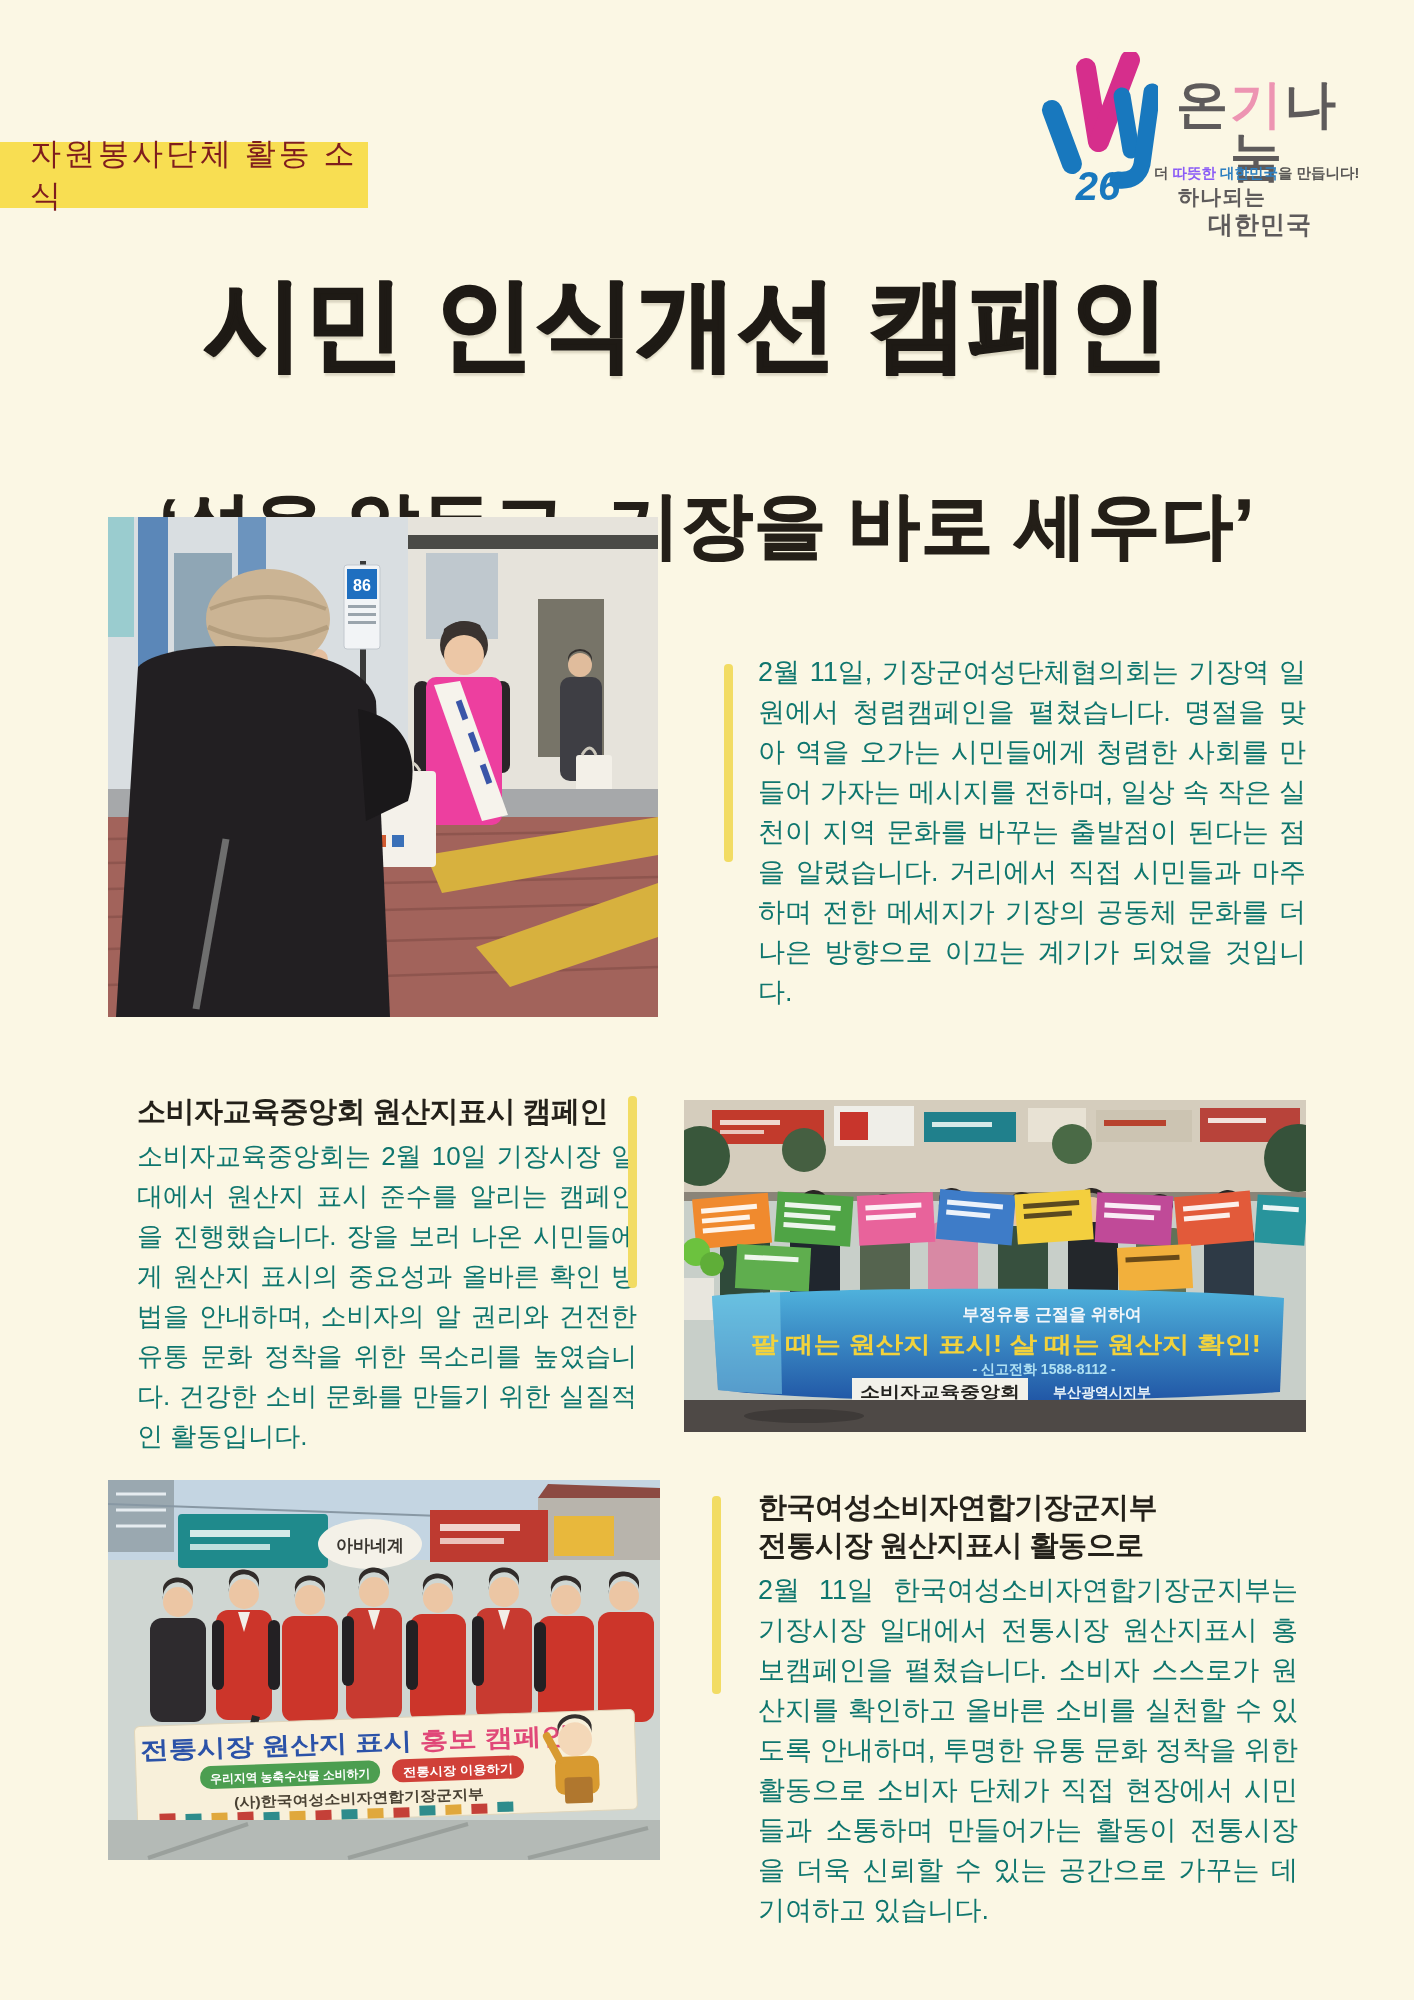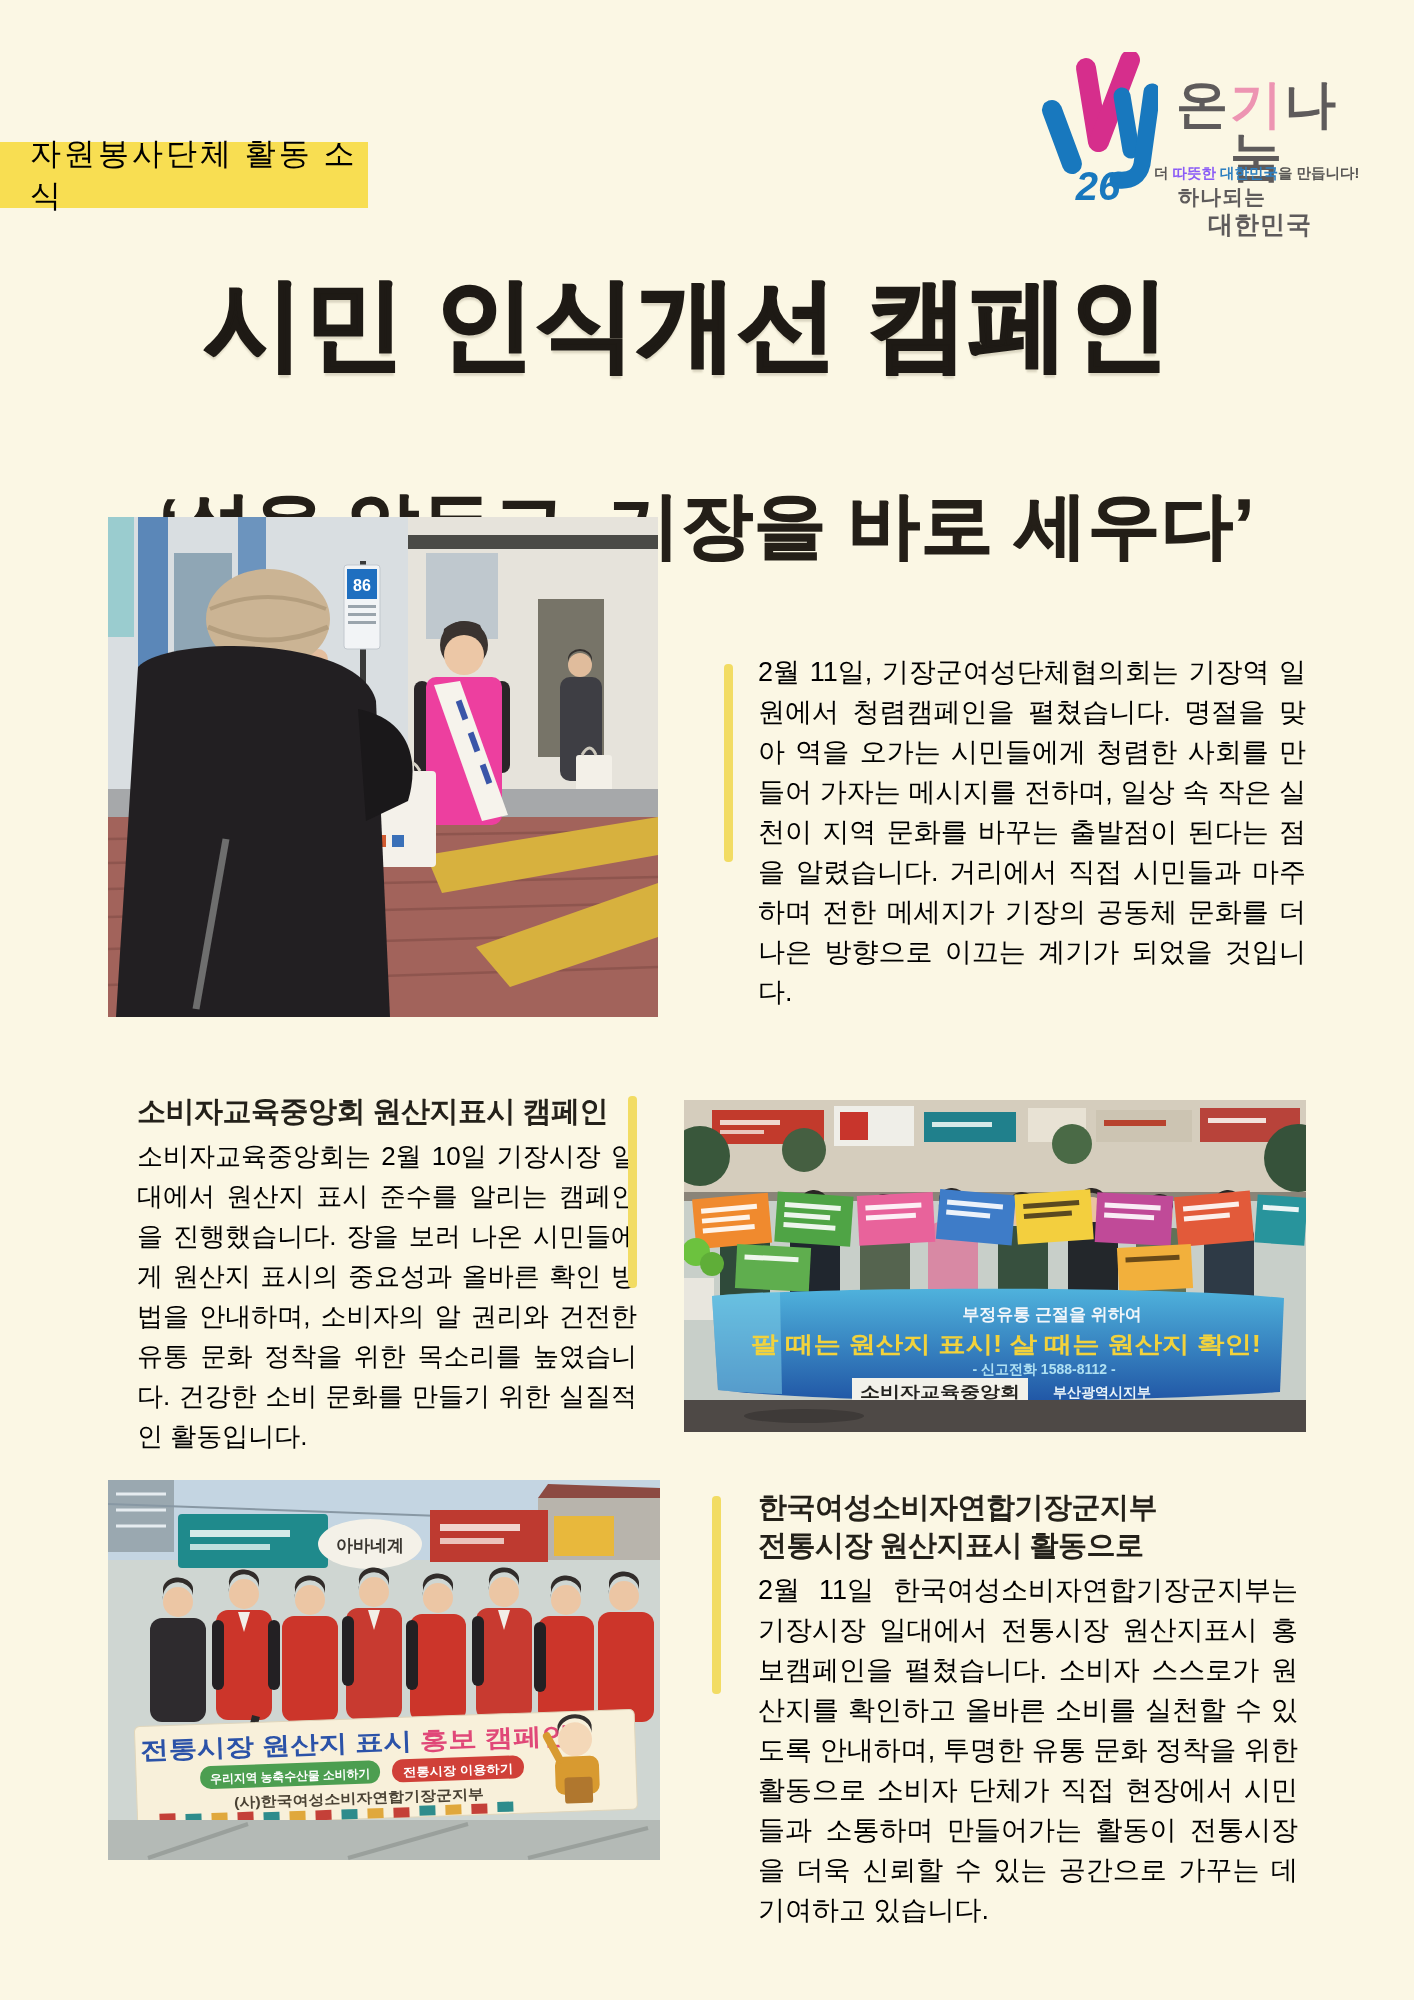--- a/index.html
+++ b/index.html
@@ -3,21 +3,21 @@
 <meta charset="utf-8">
 <style>
   html,body{margin:0;padding:0;background:#FBF7E4;}
   .page{position:relative;width:1414px;height:2000px;margin:0 auto;background:#FBF7E4;
         font-family:"Liberation Sans","DejaVu Sans",sans-serif;overflow:hidden;}
 
   
   .badge{position:absolute;left:0;top:142px;width:368px;height:66px;background:#F8DE52;
          display:flex;align-items:center;padding-left:30px;box-sizing:border-box;}
   .badge span{font-family:"Liberation Serif","DejaVu Serif",serif;font-size:31px;
-              color:#000000;letter-spacing:3px;font-weight:500;}
+              color:#7f1d1d;letter-spacing:3px;font-weight:500;}
 
   
   .logo{position:absolute;right:64px;top:46px;width:314px;height:150px;}
   .logo-mark{position:absolute;left:0;top:6px;}
   .logo-type{position:absolute;left:128px;top:32px;color:#5E5B5B;font-weight:bold;line-height:1;}
   .lt1{font-size:52px;letter-spacing:2px;text-align:center;}
   .lt1 .pink{color:#ED94B2;}
   .lt2{font-size:21px;margin:4px 0 0 14px;letter-spacing:1px;}
   .lt3{font-size:25px;margin:5px 0 0 44px;letter-spacing:1px;}
   .tagline{position:absolute;left:118px;top:118px;width:210px;font-size:14.5px;font-weight:bold;
@@ -27,21 +27,21 @@
   
   .title{position:absolute;left:0;top:258px;width:1374px;text-align:center;
          font-size:100px;font-weight:900;color:#1E1A15;letter-spacing:1px;
          -webkit-text-stroke:2.5px #1E1A15;text-shadow:0 4px 2px rgba(80,66,40,.18);}
   .subtitle{position:absolute;left:0;top:478px;width:1414px;text-align:center;
             font-size:72px;font-weight:900;color:#241F18;letter-spacing:1px;
             -webkit-text-stroke:1.3px #241F18;}
 
   
   .sec-h{font-size:29px;font-weight:800;color:#24211A;margin:0 0 6px 0;line-height:38px;letter-spacing:-0.5px;}
-  .sec-p{font-size:27px;line-height:40px;color:#000000;margin:0;text-align:justify;word-break:break-all;}
+  .sec-p{font-size:27px;line-height:40px;color:#0f766e;margin:0;text-align:justify;word-break:break-all;}
   .sec1{position:absolute;left:758px;top:652px;width:548px;}
   .sec2{position:absolute;left:108px;top:1092px;width:500px;margin-left:29px;}
   .sec2 .sec-p{font-size:26px;}
   .sec3{position:absolute;left:758px;top:1488px;width:540px;}
   .ybar{position:absolute;width:9px;background:#F2DC63;border-radius:4px;}
   .ybar1{left:724px;top:664px;height:198px;}
   .ybar2{left:628px;top:1096px;height:192px;}
   .ybar3{left:712px;top:1496px;height:198px;}
 
   

